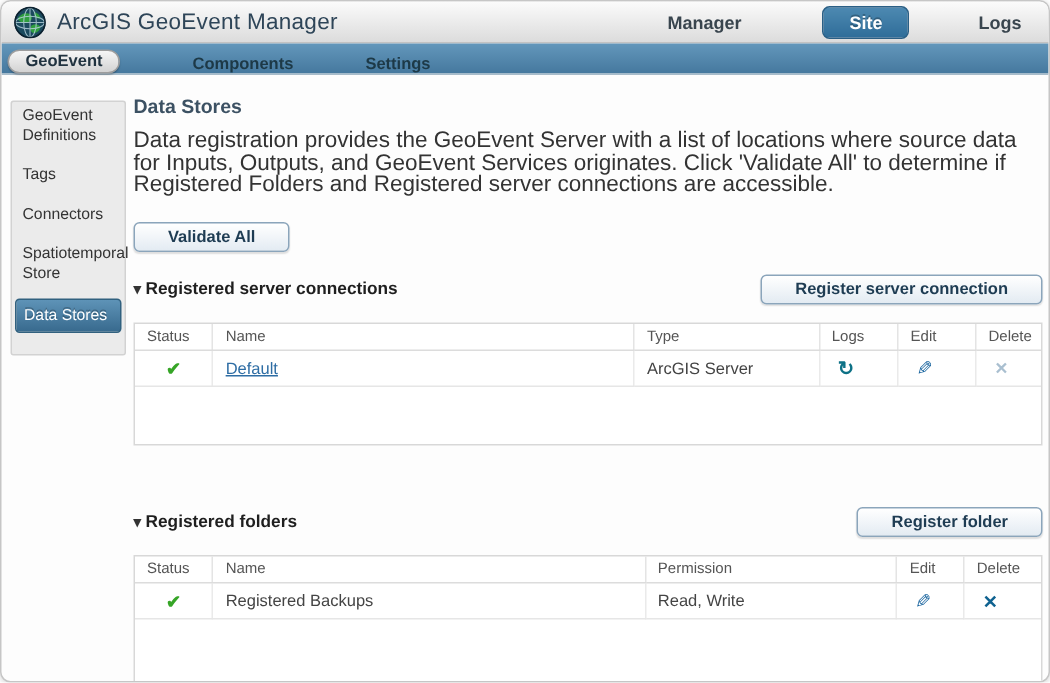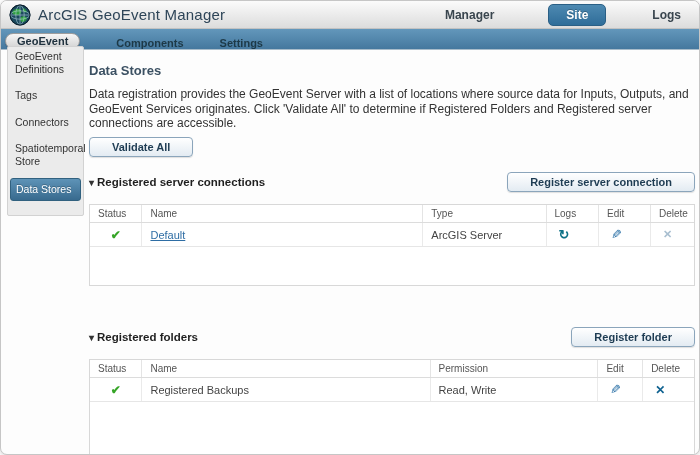--- a/index.html
+++ b/index.html
@@ -32,43 +32,43 @@
   
   .nav-bar {
     height:21px; display:flex; align-items:flex-end; padding:0 4px;
     background:linear-gradient(#6397bb,#45789e); border-bottom:1px solid #a8bcca;
   }
   .nav-tab-active {
     background:linear-gradient(#f6f6f6,#d3d3d3); border:1px solid #9d9d9d; border-radius:9px;
     font-size:11px; font-weight:bold; color:#20323f; padding:1px 11px; cursor:pointer;
     box-shadow:0 1px 1px rgba(0,0,0,.25);
   }
-  .nav-tab { font-size:11px; font-weight:bold; color:#1d3947; margin-left:36px; cursor:pointer; }
+  .nav-tab { font-size:11px; font-weight:bold; color:#1d3947; margin-left:48px; cursor:pointer; }
 
   
   .sidebar {
-    position:absolute; left:6px; top:45px; width:77px;
+    position:absolute; left:6px; top:66px; width:77px;
     background:#ebebeb; border:1px solid #d2d2d2; border-radius:2px;
     padding:0 0 6px;
   }
   .side-item {
     font-size:10.5px; color:#333; line-height:12.5px;
     padding:3px 7px; margin-bottom:8px; cursor:pointer;
   }
   .side-item.selected {
     background:linear-gradient(#5e93b7,#386a8e); color:#fff;
     border:1px solid #31617f; border-radius:3px;
     margin:0 2px 8px; padding:4px 5px;
     text-shadow:0 -1px 0 rgba(0,0,0,.25);
   }
 
   
   .main { position:absolute; left:88px; top:53px; width:606px; }
   .page-title { font-size:13px; font-weight:bold; color:#3c5163; margin:9px 0 9px; }
-  .desc { font-size:12px; color:#333; line-height:14.5px; margin-bottom:6px; }
+  .desc { font-size:15px; color:#333; line-height:14.5px; margin-bottom:17px; }
   .btn {
     display:inline-block; background:linear-gradient(#ffffff,#e3ebf2);
     border:1px solid #8ba5bb; border-radius:4px; cursor:pointer;
     font-size:11px; font-weight:bold; color:#1e3c53; padding:3px 22px;
     box-shadow:0 1px 1px rgba(0,0,0,.12);
   }
   .section-head { display:flex; align-items:flex-end; justify-content:space-between; }
   .sec1 .section-head { margin-top:15px; }
   .sec2 .section-head { margin-top:41px; }
   .section-title { font-size:11.5px; font-weight:bold; color:#1f1f1f; padding-bottom:4px; cursor:pointer; }

